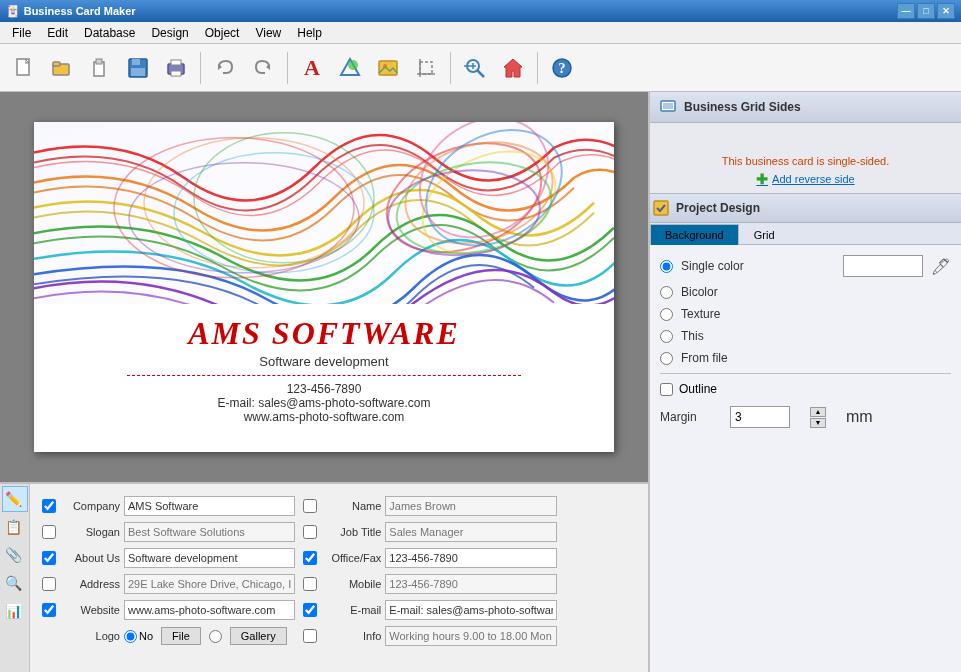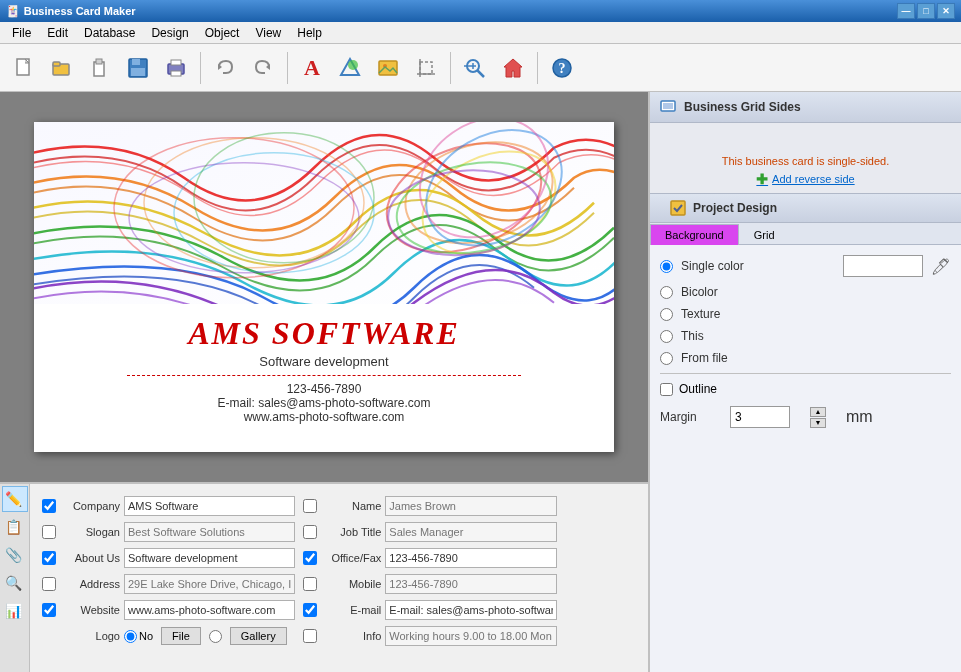--- a/index.html
+++ b/index.html
@@ -253,21 +253,21 @@
       gap: 4px;
       color: #0066cc;
       font-size: 11px;
       cursor: pointer;
       text-decoration: underline;
       padding-bottom: 6px;
     }
 
     #project-design-header {
       background: linear-gradient(to bottom, #dde4f0, #c8d0e0);
-      padding: 5px 19px;
+      padding: 5px 2px;
       display: flex;
       align-items: center;
       gap: 6px;
       border-top: 1px solid #b0b8c8;
       border-bottom: 1px solid #b0b8c8;
     }
 
     #project-design-title {
       font-size: 12px;
       font-weight: bold;
@@ -283,21 +283,21 @@
     .design-tab {
       padding: 4px 14px;
       font-size: 11px;
       cursor: pointer;
       border: 1px solid transparent;
       border-bottom: none;
       position: relative;
       top: 1px;
     }
     .design-tab.active {
-      background: #d946ef;
+      background: #0369a1;
       border-color: #b0b8c8;
       border-bottom-color: white;
     }
 
     #design-content {
       padding: 10px;
       flex: 1;
       background: #f0f2f8;
     }
 

